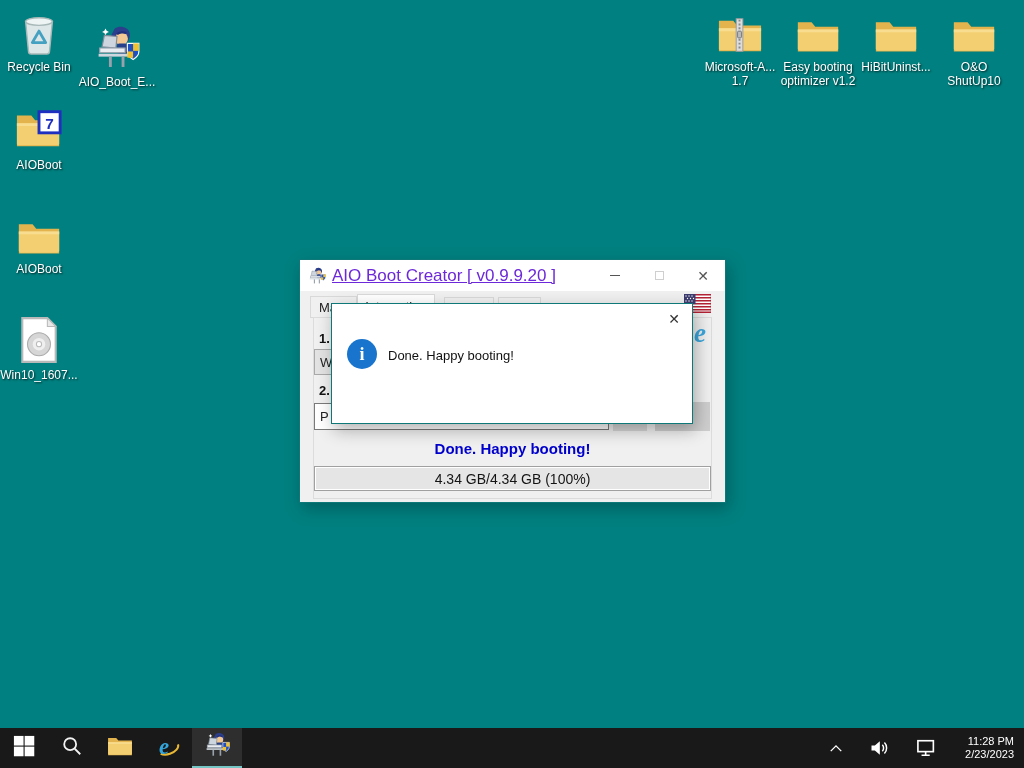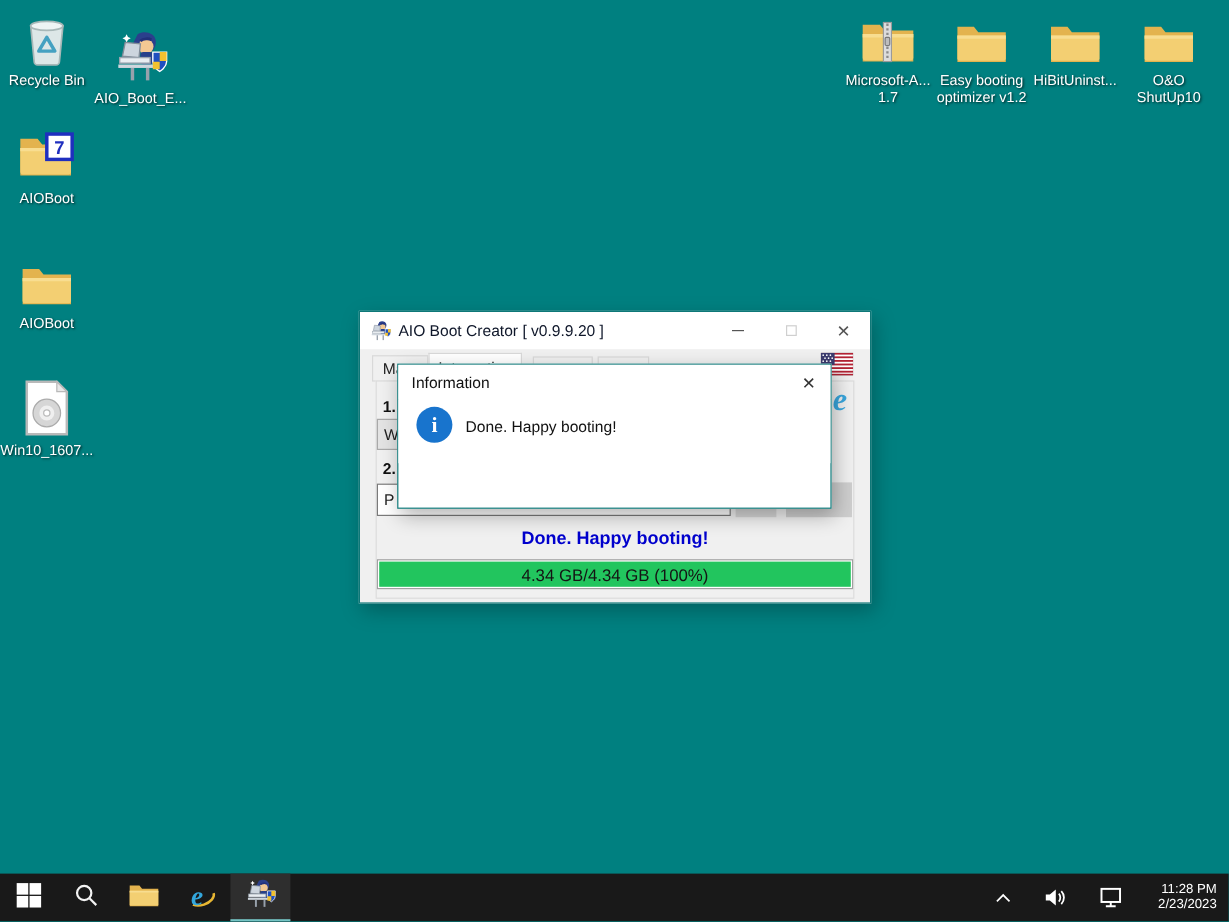--- a/index.html
+++ b/index.html
@@ -12,21 +12,21 @@
   .dicon .ico { height:50px; display:flex; align-items:flex-end; justify-content:center; }
   .dicon .lbl { margin-top:4px; font-size:12px; color:#ffffff; line-height:14px;
                 text-shadow:1px 1px 2px rgba(0,0,0,.75); }
   .dicon svg { display:block; }
 
   
   .win { position:absolute; left:299px; top:259px; width:427px; height:244px;
          background:#f0f0f0; border:1px solid #0e7878; box-shadow:3px 6px 16px rgba(0,0,0,.25); }
   .win-titlebar { position:absolute; left:0; top:0; right:0; height:31px; background:#fff;
                   display:flex; align-items:center; }
-  .win-title { font-size:13px; color:#0f172a; margin-left:6px; }
+  .win-title { font-size:17px; color:#6d28d9; margin-left:6px;text-decoration:underline; }
   .win-appicon { width:18px; height:18px; margin-left:8px; }
   .win-controls { position:absolute; right:0; top:0; height:31px; display:flex; }
   .win-ctl { width:44px; height:31px; display:flex; align-items:center; justify-content:center;
              font-size:14px; color:#555; }
   .glyph-max { width:9px; height:9px; border:1px solid #cfcfcf; }
   .glyph-min { width:10px; height:1px; background:#555; }
 
   .tab { position:absolute; background:#f0f0f0; border:1px solid #d9d9d9; font-size:13px;
          color:#222; overflow:hidden; white-space:nowrap; }
   .tab-main   { left:10px; top:36px; width:47px; height:22px; padding:3px 0 0 8px; }
@@ -52,21 +52,21 @@
   .frag-btn-small { position:absolute; left:313px; top:144px; width:34px; height:27px; background:#d6d6d6; }
   .frag-btn-big   { position:absolute; left:355px; top:142px; width:55px; height:29px; background:#cecece; }
   .ie-e { position:absolute; left:394px; top:58px; width:24px; height:30px;
           font-family:"Liberation Serif", serif; font-style:italic; font-weight:bold;
           font-size:27px; color:#3aa7de; line-height:30px; }
 
   .status-text { position:absolute; left:0; top:180px; width:100%; text-align:center;
                  font-size:15px; font-weight:bold; color:#0000cd; }
   .progress-track { position:absolute; left:14px; top:206px; width:397px; height:25px;
                     border:1px solid #a0a0a0; background:#fff; padding:1px; }
-  .progress-fill { height:100%; background:#22c55e; display:flex; align-items:center;
+  .progress-fill { height:100%; background:#e5e5e5; display:flex; align-items:center;
                    justify-content:center; }
   .progress-label { font-size:14px; color:#141414; }
 
   
   .dlg { position:absolute; left:331px; top:303px; width:362px; height:121px; background:#fff;
          border:1px solid #0e7878; box-shadow:3px 6px 16px rgba(0,0,0,.3); z-index:40; }
   .dlg-titlebar { position:absolute; left:0; top:0; right:0; height:29px; background:#fff;
                   display:flex; align-items:center; }
   .dlg-title { font-size:13px; color:#111; margin-left:11px; }
   .dlg-close { position:absolute; right:0; top:0; width:36px; height:29px; display:flex;
@@ -334,23 +334,20 @@
 
   <div class="status-text">Done. Happy booting!</div>
   <div class="progress-track">
     <div class="progress-fill" style="width: 100%;">
       <span class="progress-label">4.34 GB/4.34 GB (100%)</span>
     </div>
   </div>
 </div>
 
 <div class="dlg">
-  <div class="dlg-titlebar">
-    <span class="dlg-title">Information</span>
-  </div>
   <div class="dlg-close">
     <span>✕</span>
   </div>
   <div class="dlg-body">
     <div class="info-circle">i</div>
     <div class="dlg-msg">Done. Happy booting!</div>
   </div>
 </div>
 
 <div class="taskbar">

